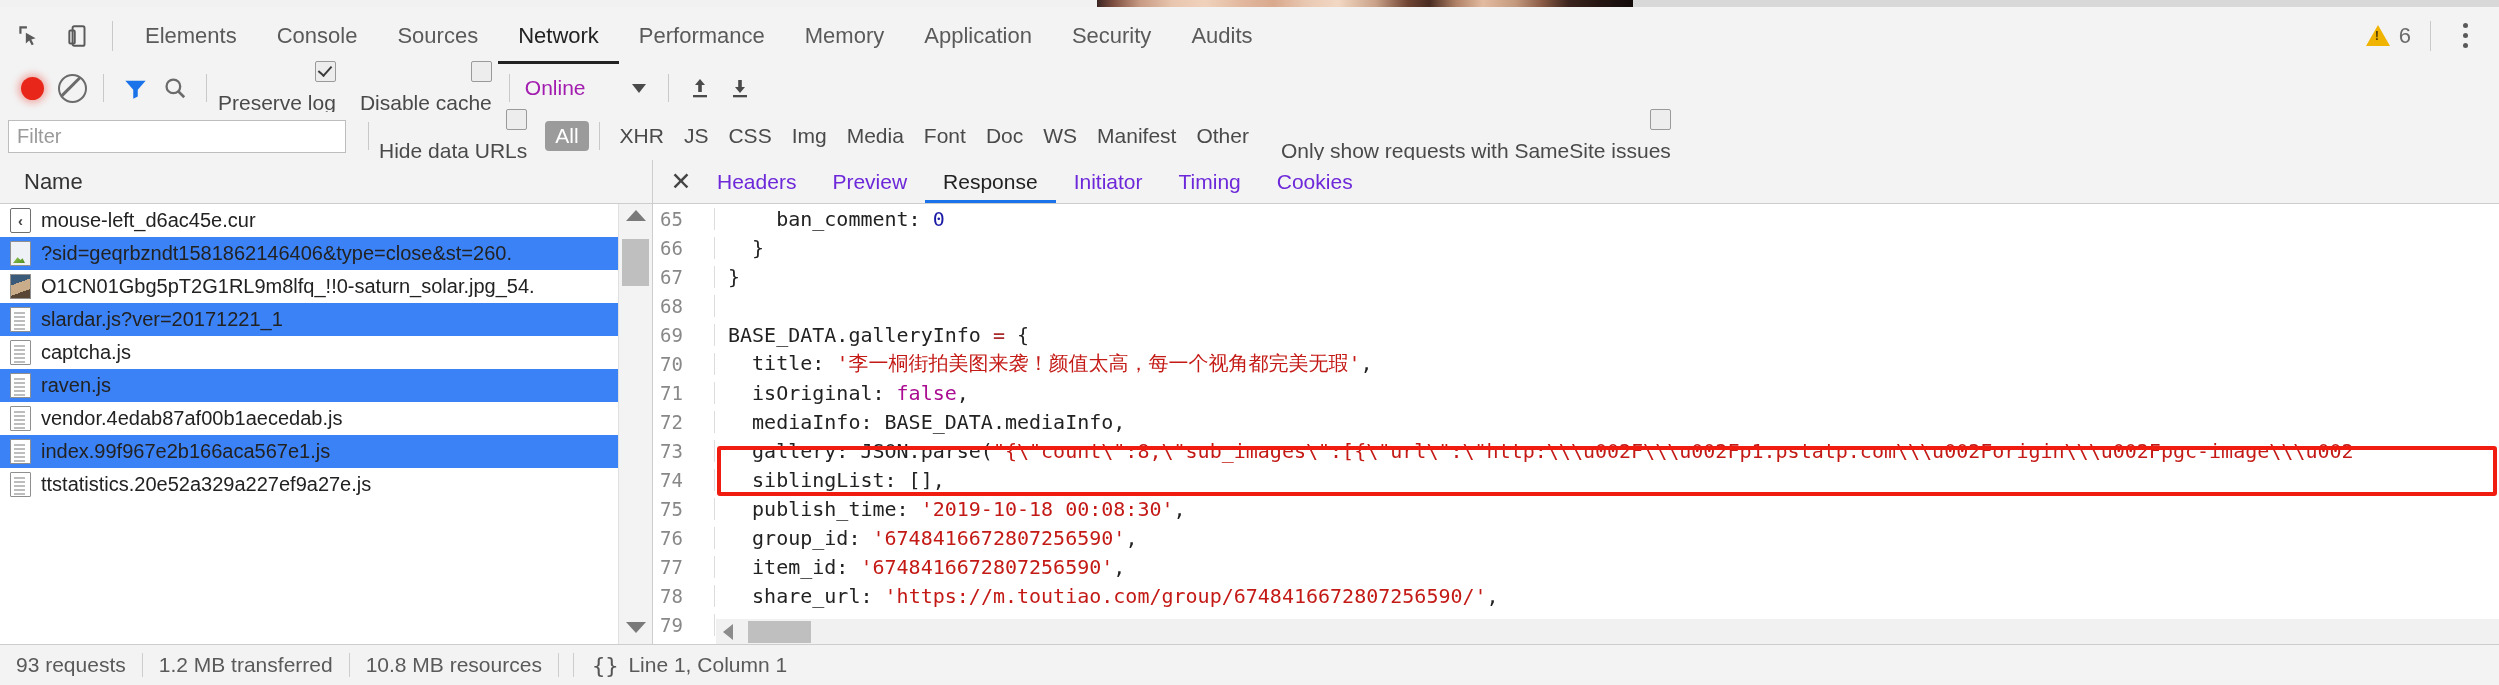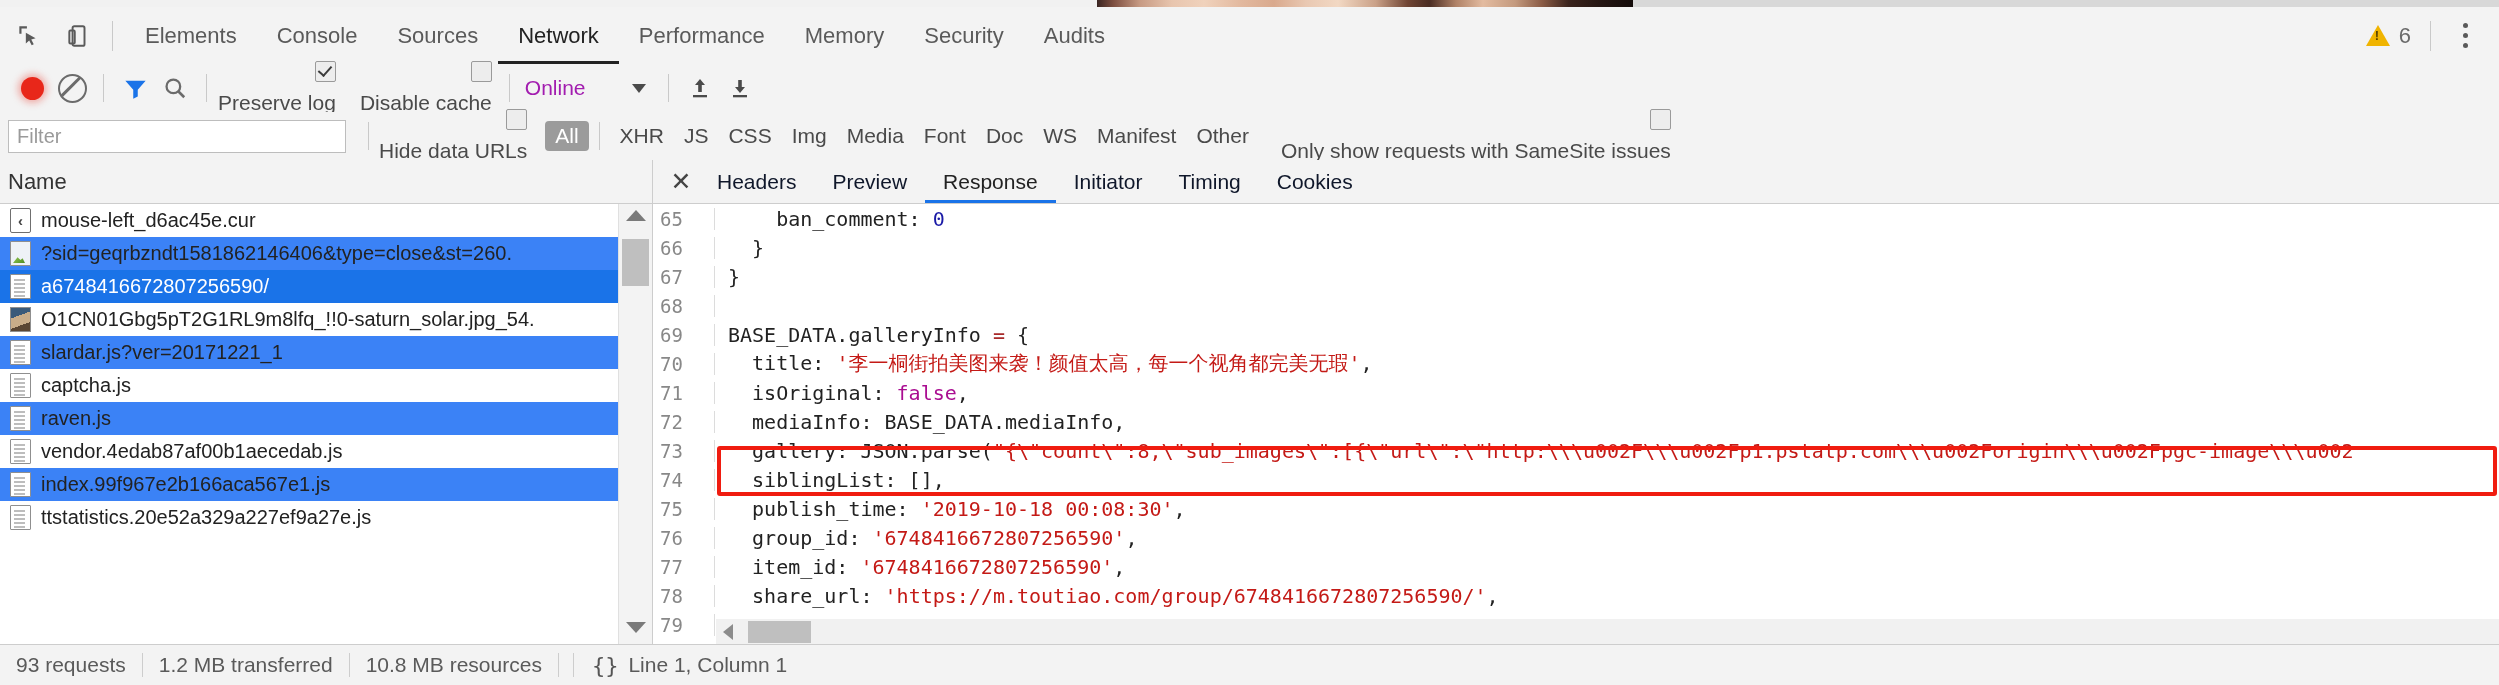--- a/index.html
+++ b/index.html
@@ -124,21 +124,21 @@
     white-space: nowrap;
   }
   .ftype.active { background: #9b9b9b; color: #fff; }
 
   
   #leftpanel {
     position: absolute; left: 0; top: 160px; width: 652px; height: 485px;
     background: #fff; border-right: 1px solid #cdcdcd; overflow: hidden;
   }
   #name-header {
-    height: 43px; line-height: 43px; padding-left: 8px;
+    height: 43px; line-height: 43px; padding-left: 24px;
     background: #f3f3f3; border-bottom: 1px solid #cdcdcd;
     font-size: 22px; color: #333;
   }
   .reqrow {
     height: 33px; display: flex; align-items: center; gap: 10px;
     padding-left: 10px; font-size: 20px; color: #222; white-space: nowrap;
     overflow: hidden;
   }
   .reqrow.alt { background: #3b82f6; }
   .reqrow.sel { background: #1a73e8; color: #fff; }
@@ -183,21 +183,21 @@
   }
   #detailtabs {
     height: 43px; background: #f3f3f3; border-bottom: 1px solid #cdcdcd;
     display: flex; align-items: center; padding-left: 10px;
   }
   #close-x {
     width: 36px; height: 36px; display:flex;align-items:center;justify-content:center;
     font-size: 25px; color: #444; line-height:1;
   }
   .dtab {
-    padding: 0 18px; height: 42px; line-height: 42px; font-size: 21px; color: #0f172a;
+    padding: 0 18px; height: 42px; line-height: 42px; font-size: 21px; color: #6d28d9;
     white-space: nowrap;
   }
   .dtab.active { color: #222; box-shadow: inset 0 -3px 0 #1a73e8; }
 
   
   #codeview {
     position: absolute; left: 0; top: 44px; right: 0; bottom: 0;
     background: #fff; overflow: hidden;
     font-family: "DejaVu Sans Mono", "Liberation Mono", monospace;
     font-size: 20px;
@@ -262,20 +262,21 @@
       </svg>
   </div>
   <div class="vsep"></div>
 
   <div class="maintab">Elements</div>
   <div class="maintab">Console</div>
   <div class="maintab">Sources</div>
   <div class="maintab active">Network</div>
   <div class="maintab">Performance</div>
   <div class="maintab">Memory</div>
+  <div class="maintab">Application</div>
   <div class="maintab">Security</div>
   <div class="maintab">Audits</div>
 
   <div class="spacer"></div>
 
   <div id="warn-group">
     <div id="warn-tri"></div>
     <span>6</span>
     <div class="vsep2"></div>
   </div>
@@ -365,24 +366,20 @@
 <div id="leftpanel">
   <div id="name-header">Name</div>
 
   <div class="reqrow">
     <span class="ficon back">‹</span>
     <span>mouse-left_d6ac45e.cur</span>
   </div>
   <div class="reqrow alt">
     <span class="ficon img"></span>
     <span>?sid=geqrbzndt1581862146406&amp;type=close&amp;st=260.</span>
-  </div>
-  <div class="reqrow sel">
-    <span class="ficon doc"></span>
-    <span>a6748416672807256590/</span>
   </div>
   <div class="reqrow">
     <span class="ficon photo"></span>
     <span>O1CN01Gbg5pT2G1RL9m8lfq_!!0-saturn_solar.jpg_54.</span>
   </div>
   <div class="reqrow alt">
     <span class="ficon doc"></span>
     <span>slardar.js?ver=20171221_1</span>
   </div>
   <div class="reqrow">

